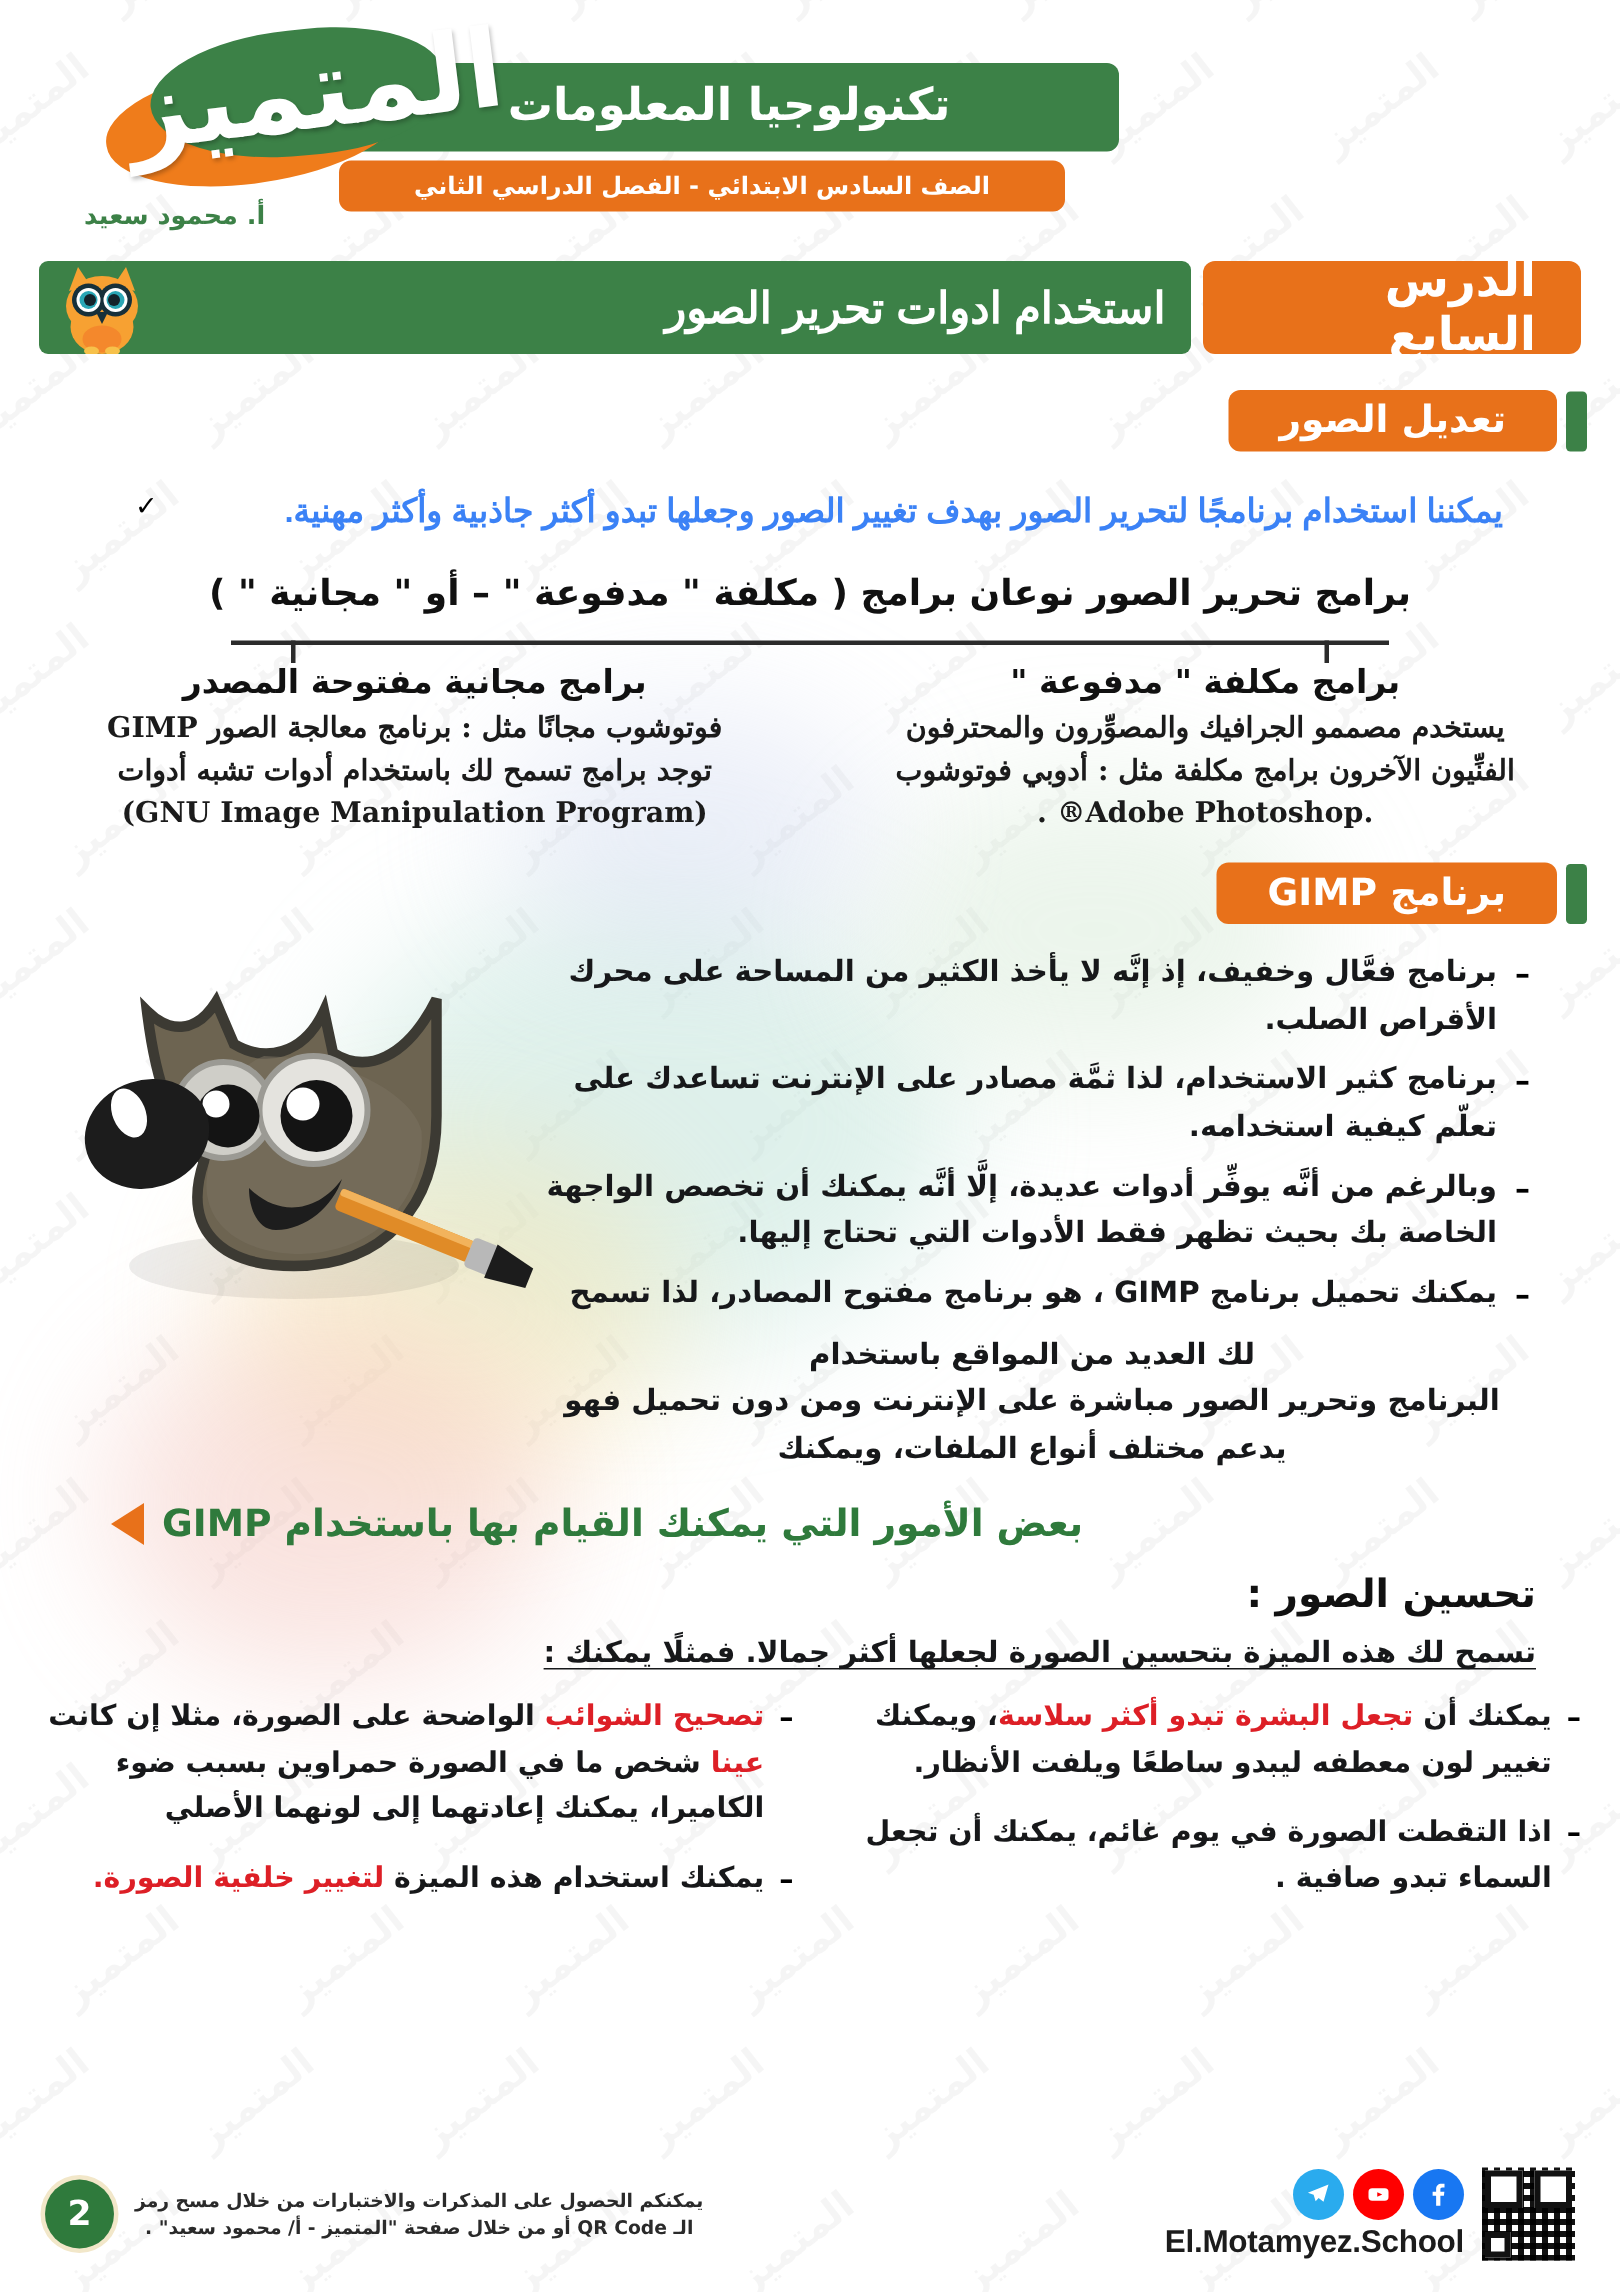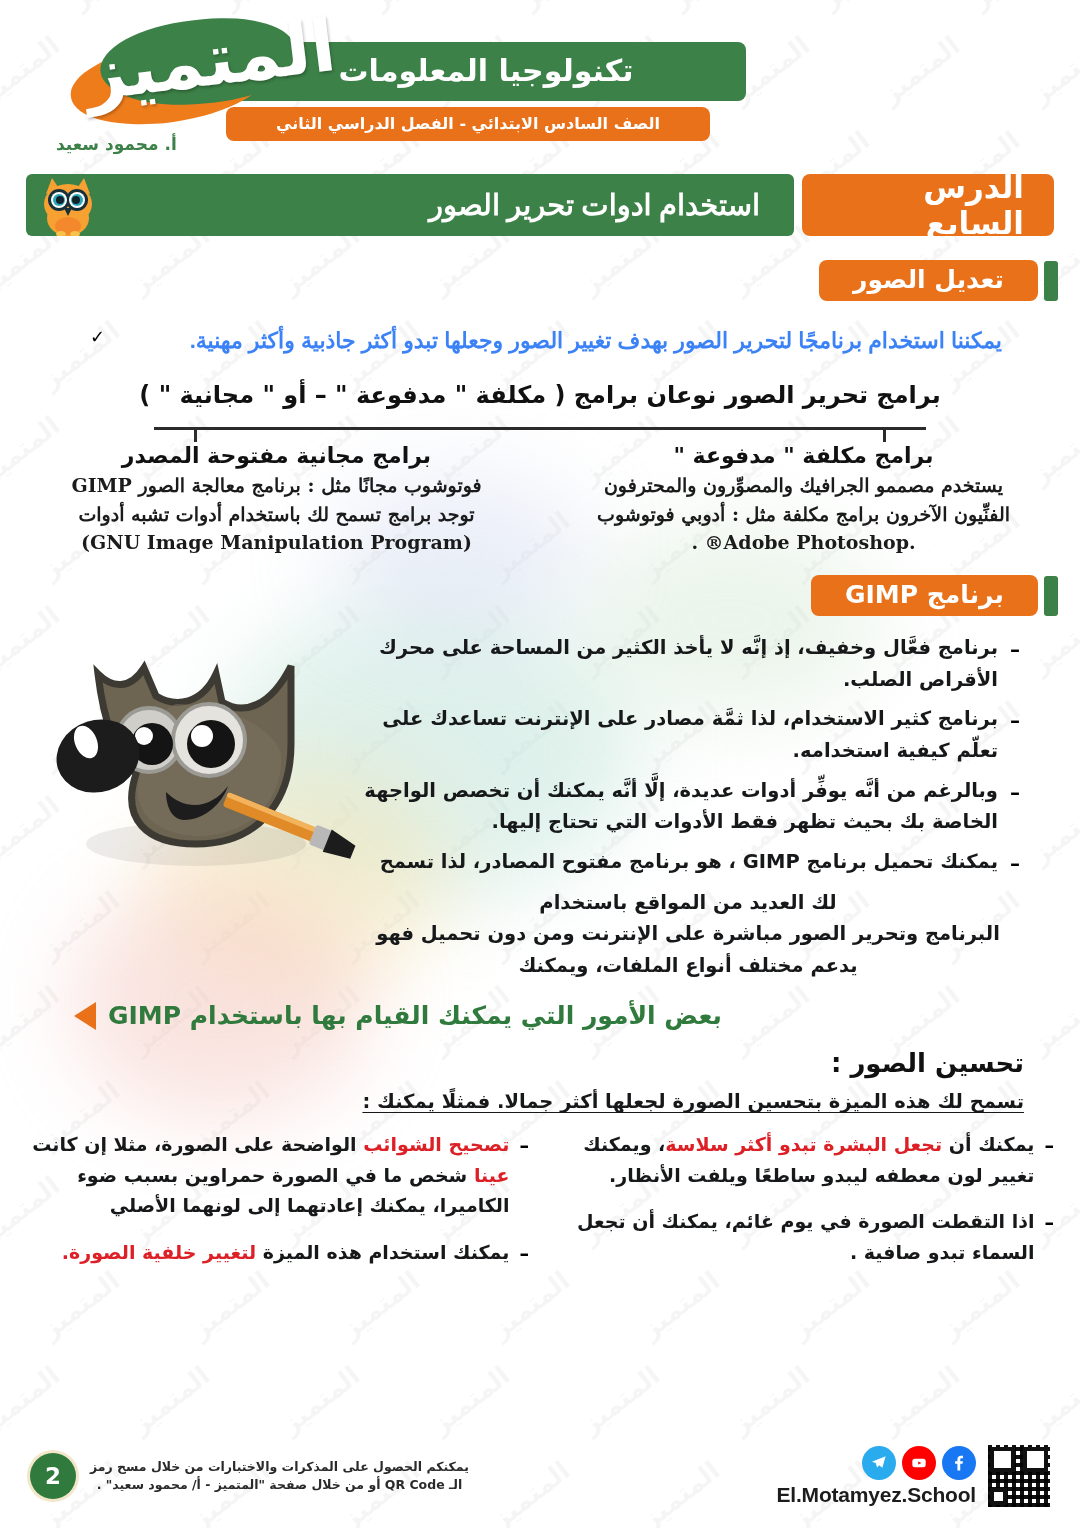--- a/index.html
+++ b/index.html
@@ -156,25 +156,25 @@
     font-weight: 700;
     border-radius: 8px;
     padding: 0 30px;
     display: flex; align-items: center;
     width: 252px;
     justify-content: center;
   }
   .lesson-title {
     background: #3c8147;
     color: #fff;
-    font-family: Liberation Serif, serif;
+    font-family: Liberation Sans, sans-serif;
     font-size: 29px;
     font-weight: 700;
     border-radius: 6px;
-    padding: 0 34px 0 120px;
+    padding: 0 17px 0 120px;
     display: flex; align-items: center;
     flex: 1;
     justify-content: flex-start;
     position: relative;
   }
   .owl {
     position: absolute;
     left: 12px;
     bottom: 0;
     width: 60px;

